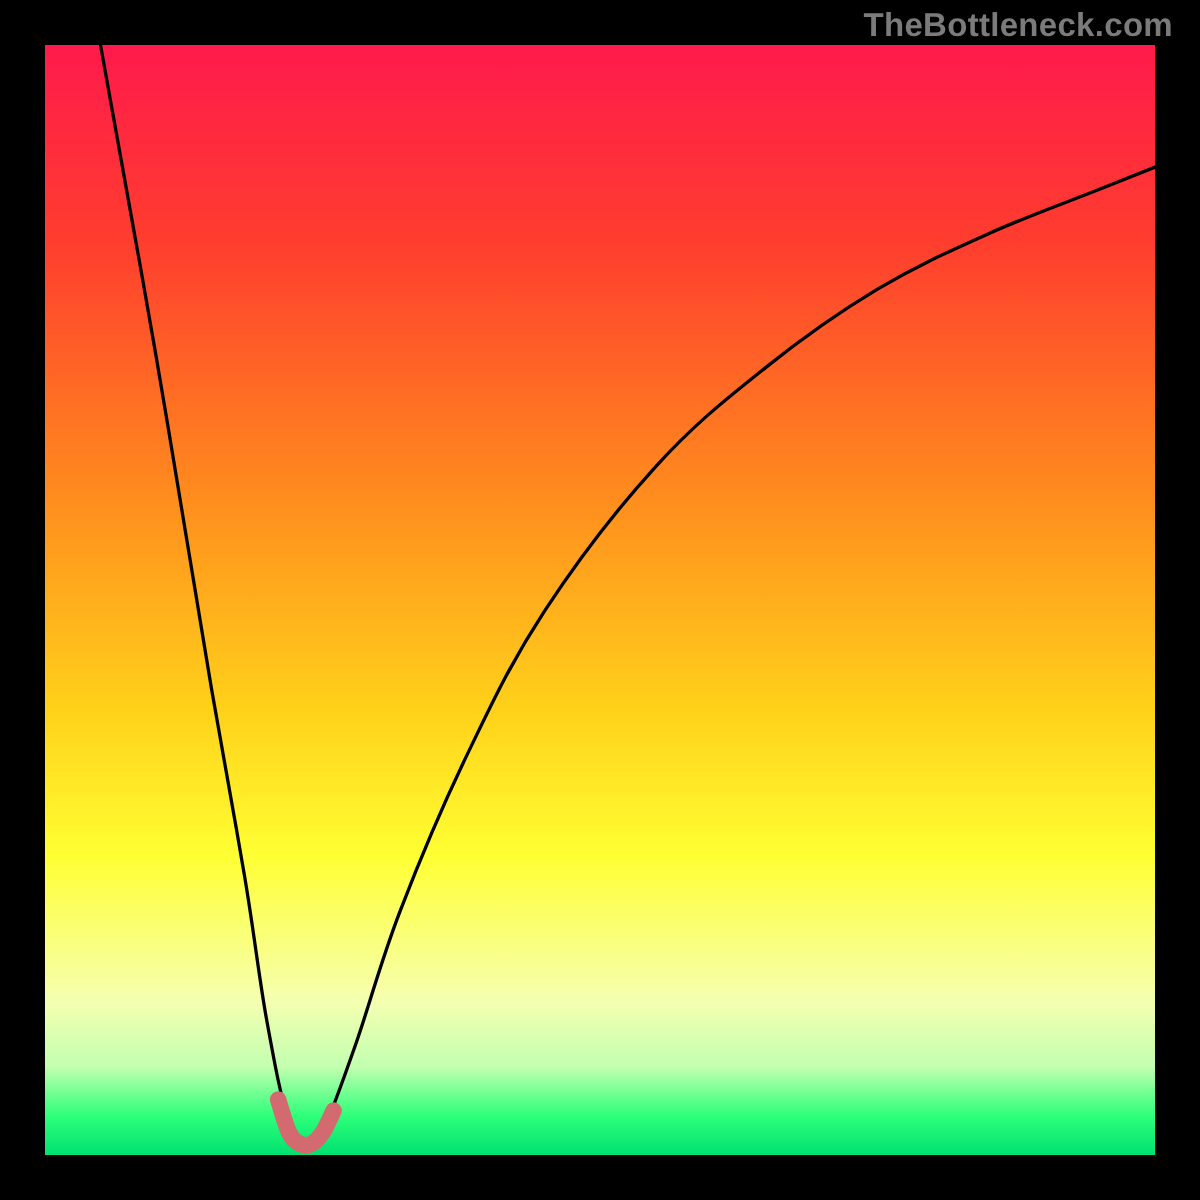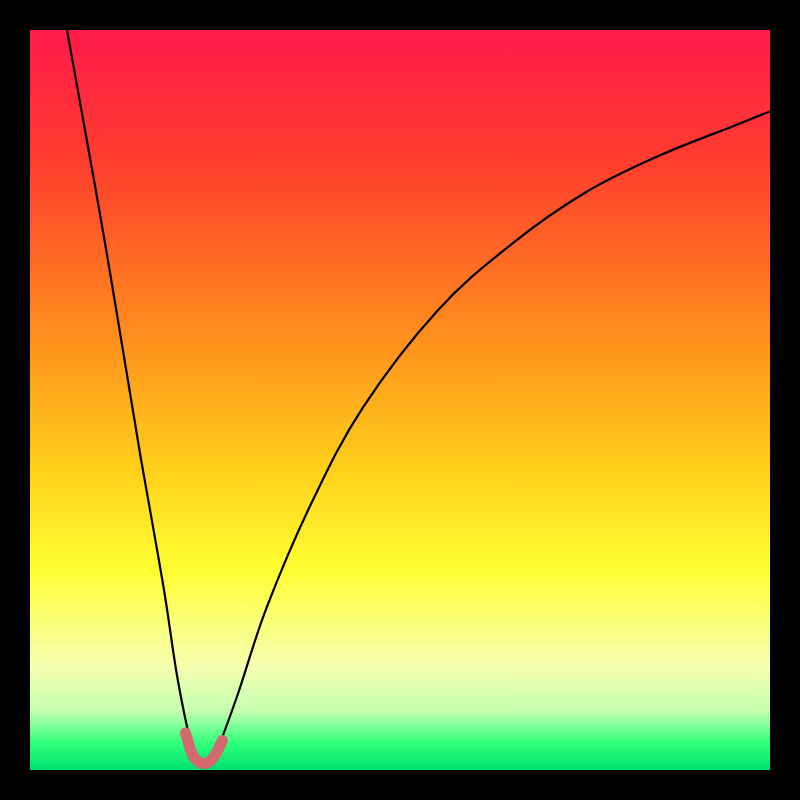--- a/index.html
+++ b/index.html
@@ -70,13 +70,14 @@
       <rect x="0" y="0" width="740" height="740" fill="url(#bg-grad)"></rect>
     </svg>
 
     <svg class="curve-svg" viewBox="0 0 740 740" preserveAspectRatio="none">
       <path id="main-curve" fill="none" stroke="#000" stroke-width="2.2" stroke-linecap="round" d="M 37.00 0.00 C 43.66 37.30, 60.68 129.94, 74.00 207.20 C 87.32 284.46, 100.34 366.60, 111.00 429.20 C 121.66 491.80, 126.54 515.04, 133.20 555.00 C 139.86 594.96, 142.67 621.90, 148.00 651.20 C 153.33 680.50, 157.47 703.15, 162.80 717.80 C 168.13 732.45, 173.60 731.27, 177.60 732.60 C 181.60 733.93, 179.67 737.19, 185.00 725.20 C 190.33 713.21, 197.88 692.64, 207.20 666.00 C 216.52 639.36, 223.48 611.83, 236.80 577.20 C 250.12 542.57, 263.88 509.56, 281.20 473.60 C 298.52 437.64, 310.36 412.03, 333.00 377.40 C 355.64 342.77, 380.36 310.50, 407.00 281.20 C 433.64 251.90, 454.36 235.91, 481.00 214.60 C 507.64 193.29, 528.36 178.78, 555.00 162.80 C 581.64 146.82, 602.36 137.79, 629.00 125.80 C 655.64 113.81, 683.02 104.19, 703.00 96.20 C 722.98 88.21, 733.34 84.06, 740.00 81.40"></path>
       <path id="highlight-curve" fill="none" stroke-width="11" stroke-linecap="round" stroke-linejoin="round" d="M 155.40 703.00 C 156.73 707.00, 160.14 719.87, 162.80 725.20 C 165.46 730.53, 167.54 731.27, 170.20 732.60 C 172.86 733.93, 174.94 733.93, 177.60 732.60 C 180.26 731.27, 182.34 729.20, 185.00 725.20 C 187.66 721.20, 191.07 713.06, 192.40 710.40" stroke="#d36a6f"></path>
     </svg>
 
   </div>
 
+  <div class="watermark">TheBottleneck.com</div>
 </div>
 
 </body></html>

